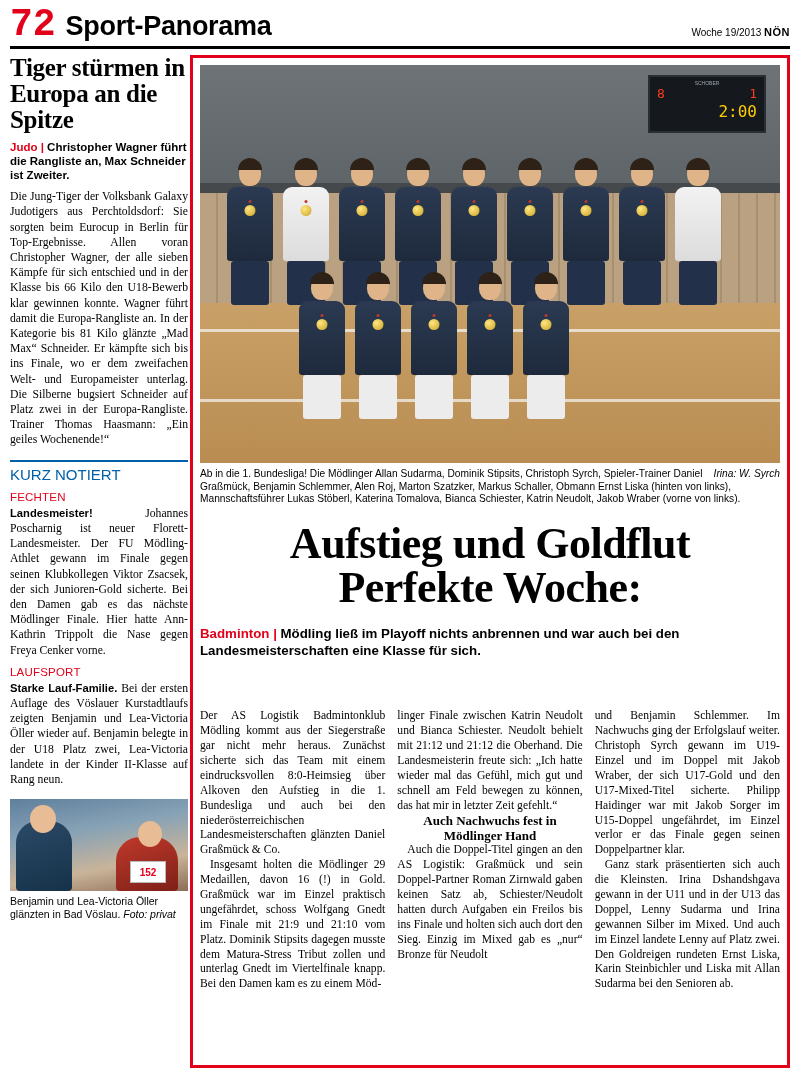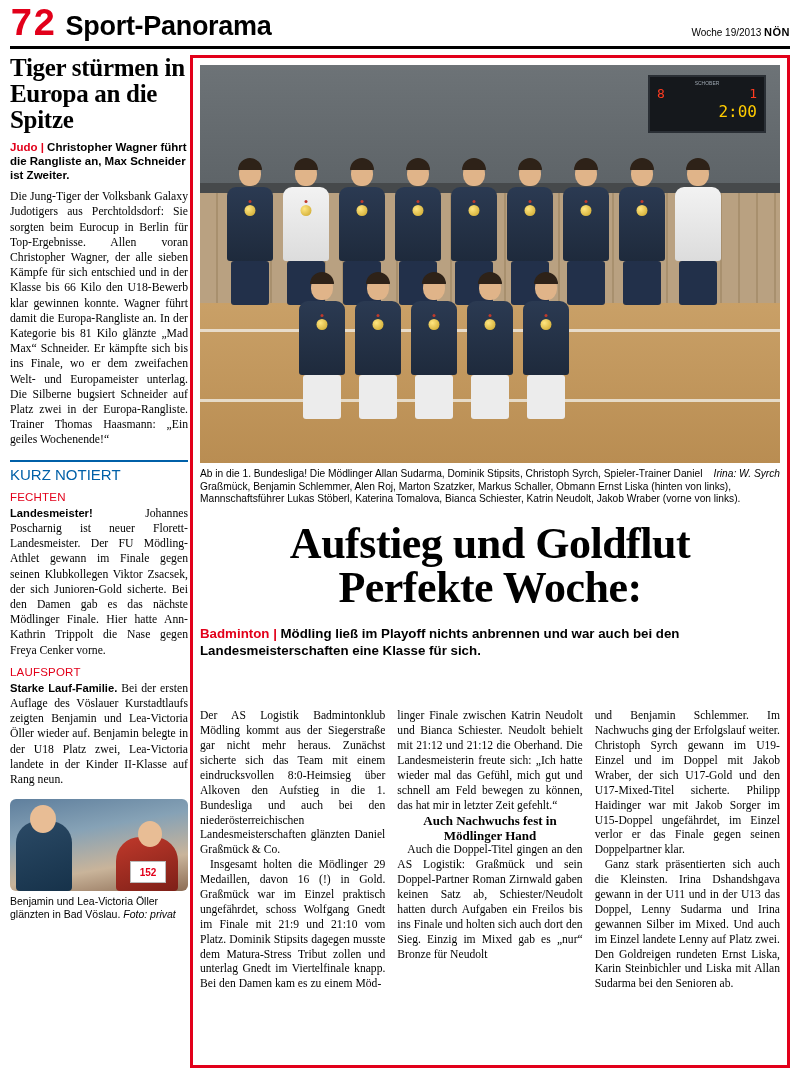--- a/index.html
+++ b/index.html
@@ -142,21 +142,20 @@
     font-weight: bold;
     font-size: 11.2px;
   }
   .photo-small {
     margin-top: 12px;
     width: 100%;
     height: 92px;
     background: linear-gradient(170deg,#5f7f9d 0%,#86a2b6 35%,#c9b49a 70%,#8d6d55 100%);
     position: relative;
     overflow: hidden;
-    border-radius: 6px;
   }
   .photo-small .kid-a {
     position: absolute;
     left: 6px; bottom: 0;
     width: 56px; height: 70px;
     background: linear-gradient(160deg,#2b4a66,#16324a);
     border-radius: 22px 22px 4px 4px;
   }
   .photo-small .kid-b {
     position: absolute;

